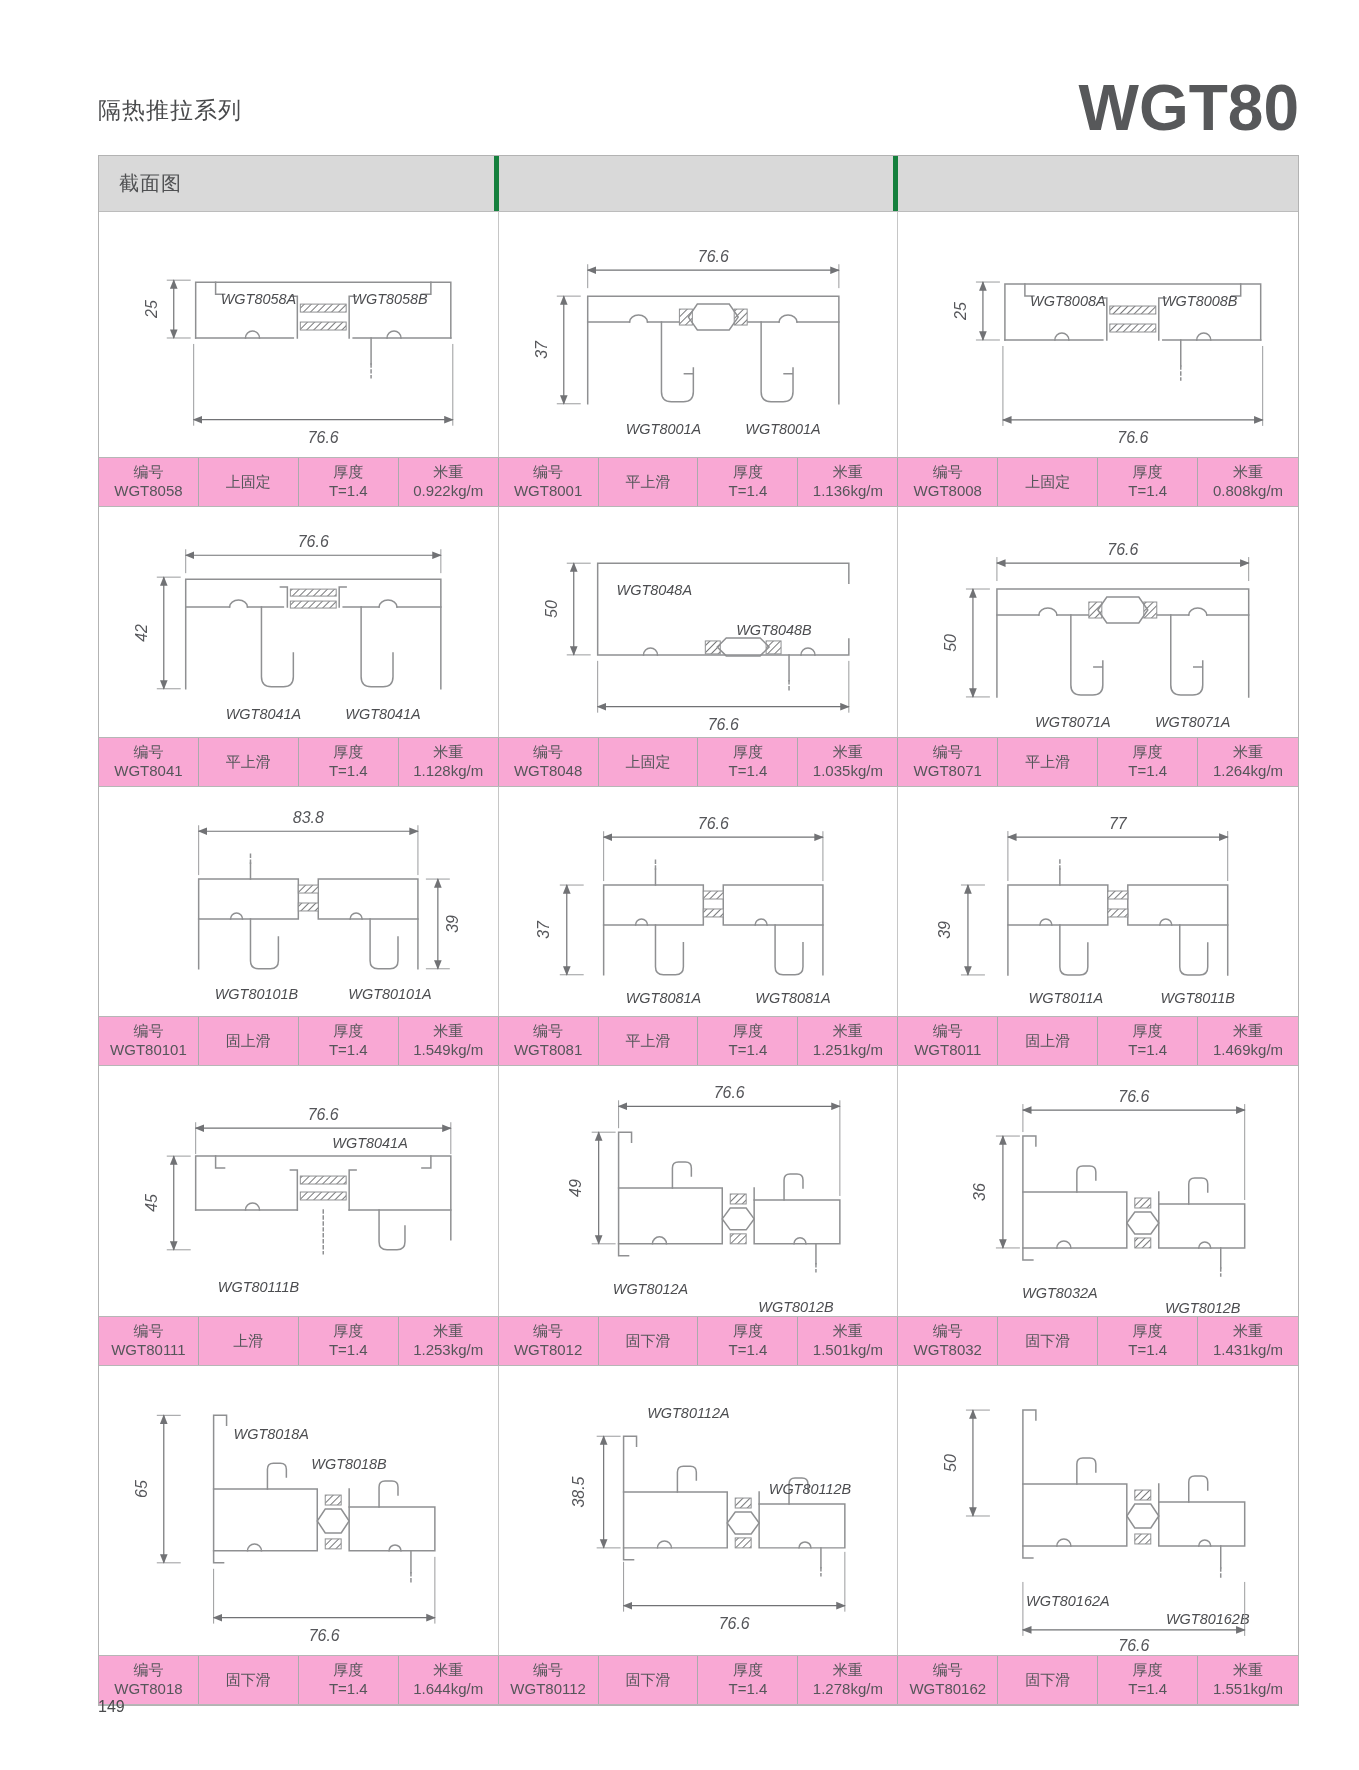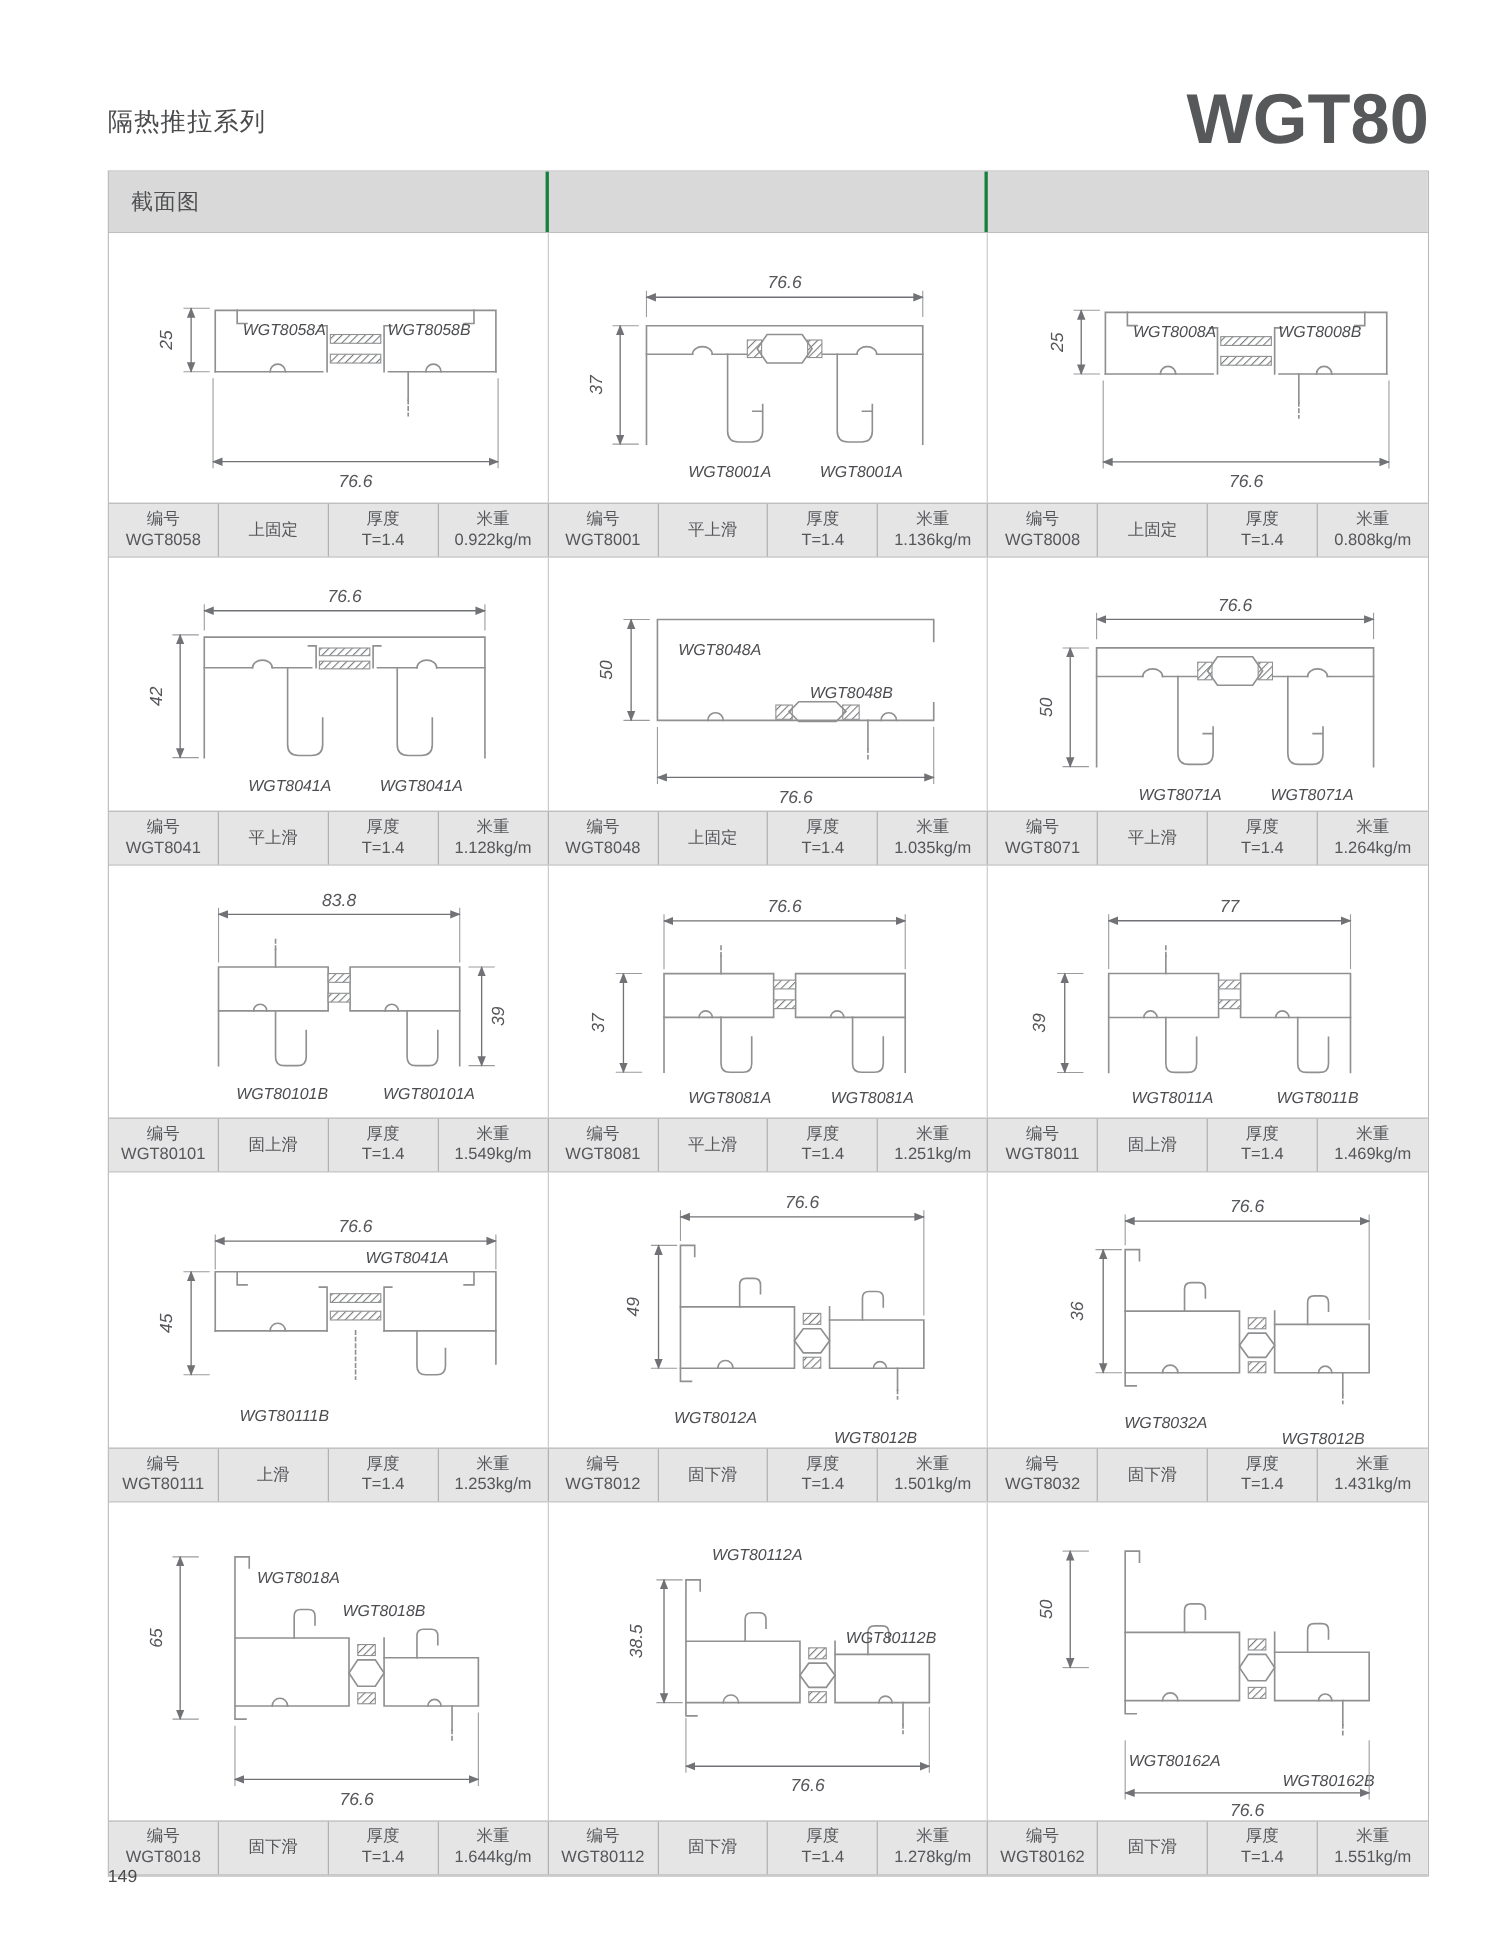--- a/index.html
+++ b/index.html
@@ -7,30 +7,30 @@
   .sheet{position:relative;width:1359px;height:1770px;background:#fff;overflow:hidden;margin-left:18px;}
 
   
   .pagehead{position:absolute;left:80px;right:78px;top:60px;height:80px;}
   .series-title{position:absolute;left:0;bottom:14px;font-size:23px;color:#4a4b4d;letter-spacing:1px;}
   .model-title{position:absolute;right:0;bottom:0;font-size:64px;font-weight:700;color:#57585a;letter-spacing:0px;line-height:1;}
 
   
   .proftable{position:absolute;left:80px;top:155px;width:1201px;border:1px solid #b3b3b3;box-sizing:border-box;}
   .thead{display:grid;grid-template-columns:1fr 1fr 1fr;height:55px;background:#d9d9d9;border-bottom:1px solid #bcbcbc;}
-  .thead .hcell{border-right:3px solid #15803d;display:flex;align-items:center;padding-left:20px;box-sizing:border-box;}
+  .thead .hcell{border-right:5px solid #15803d;display:flex;align-items:center;padding-left:20px;box-sizing:border-box;}
   .thead .hcell:last-child{border-right:none;}
   .thead span{font-size:20px;color:#4f5052;letter-spacing:1px;}
 
   .drow{display:grid;grid-template-columns:1fr 1fr 1fr;background:#fff;}
   .dcell{border-right:1px solid #c6c6c6;box-sizing:border-box;overflow:hidden;font-style:italic;}
   .dcell:last-child{border-right:none;}
   .dcell svg{display:block;width:100%;height:100%;}
 
-  .irow{display:grid;grid-template-columns:repeat(12,1fr);height:48px;background:#e5e5e5;border-top:1px solid #b6b6b6;border-bottom:1px solid #b6b6b6;}
+  .irow{display:grid;grid-template-columns:repeat(12,1fr);height:48px;background:#f9a8d4;border-top:1px solid #b6b6b6;border-bottom:1px solid #b6b6b6;}
   .icell{border-right:1px solid #aaabad;display:flex;flex-direction:column;align-items:center;justify-content:center;box-sizing:border-box;line-height:1.25;}
   .icell:last-child{border-right:none;}
   .icell .lab,.icell .val{font-size:15px;color:#55565a;white-space:nowrap;}
 
   .pagenum{position:absolute;left:80px;top:1698px;font-size:16px;font-weight:400;color:#4a4b4d;}
 
   
   .pf{fill:none;stroke:#8f9092;stroke-width:1.5;stroke-linecap:square;stroke-linejoin:miter;}
   .hz{fill:url(#hp);stroke:#8f9092;stroke-width:1;}
   .dash{stroke-dasharray:3 3;}

